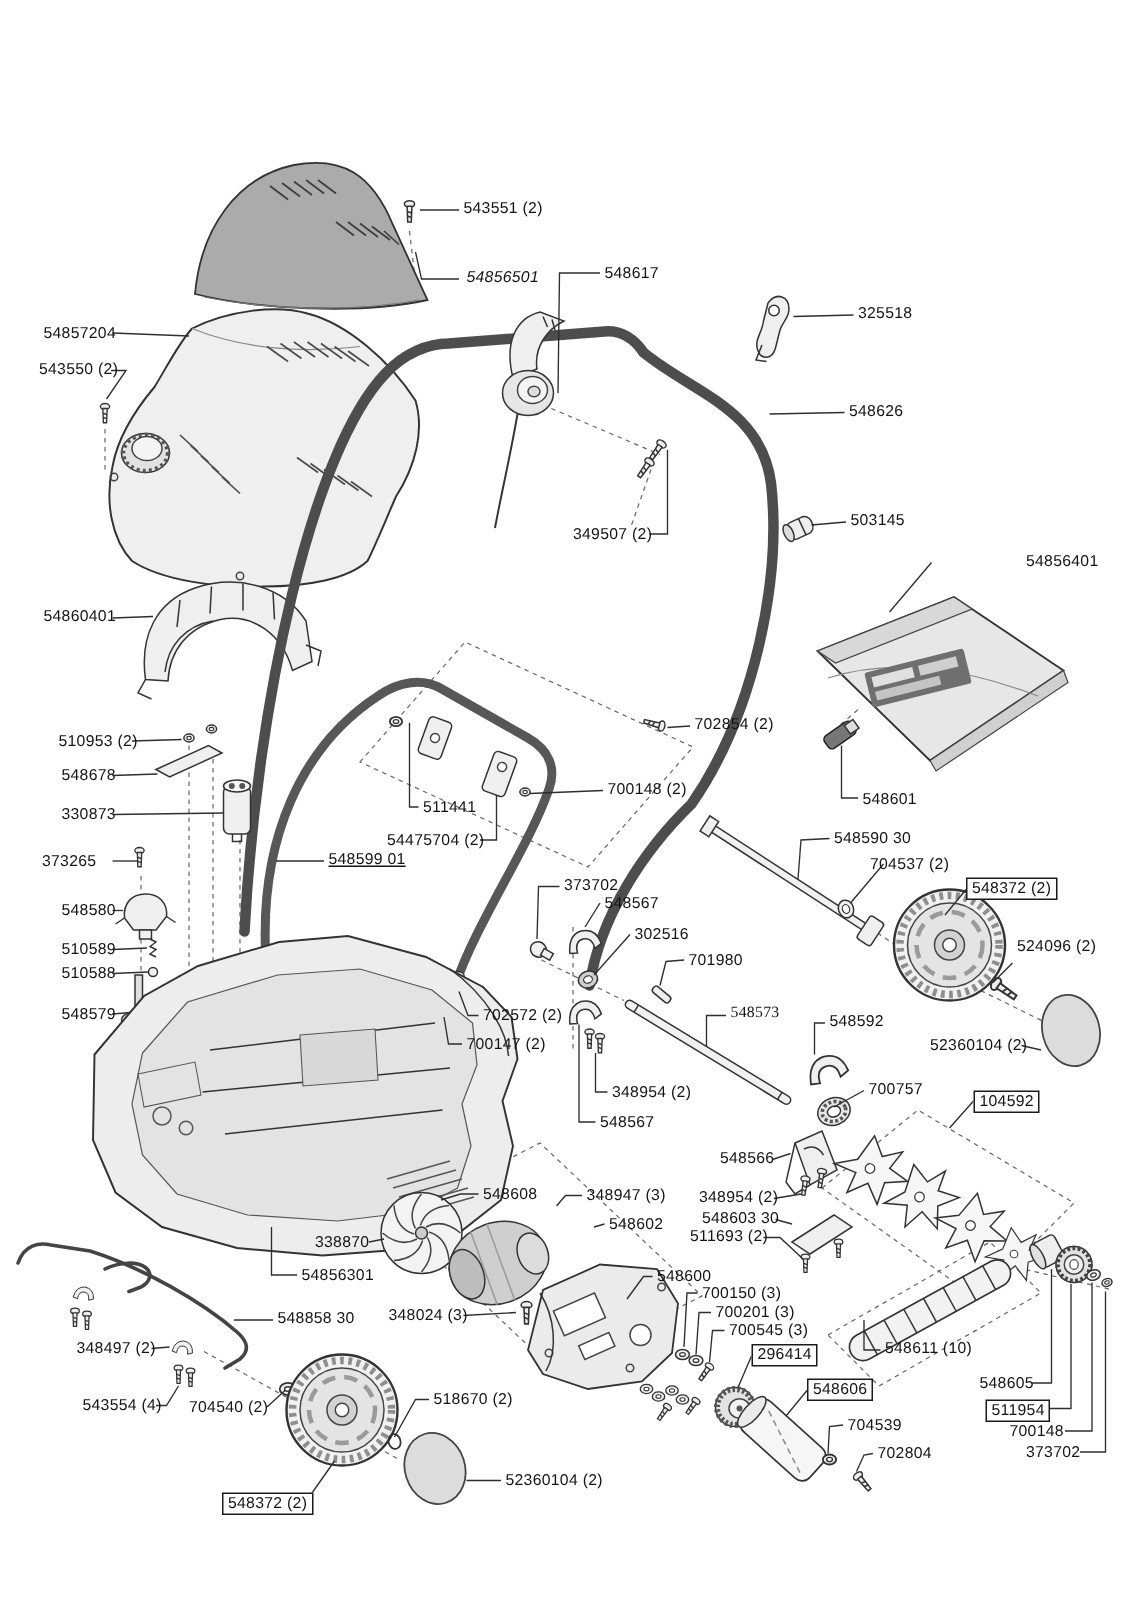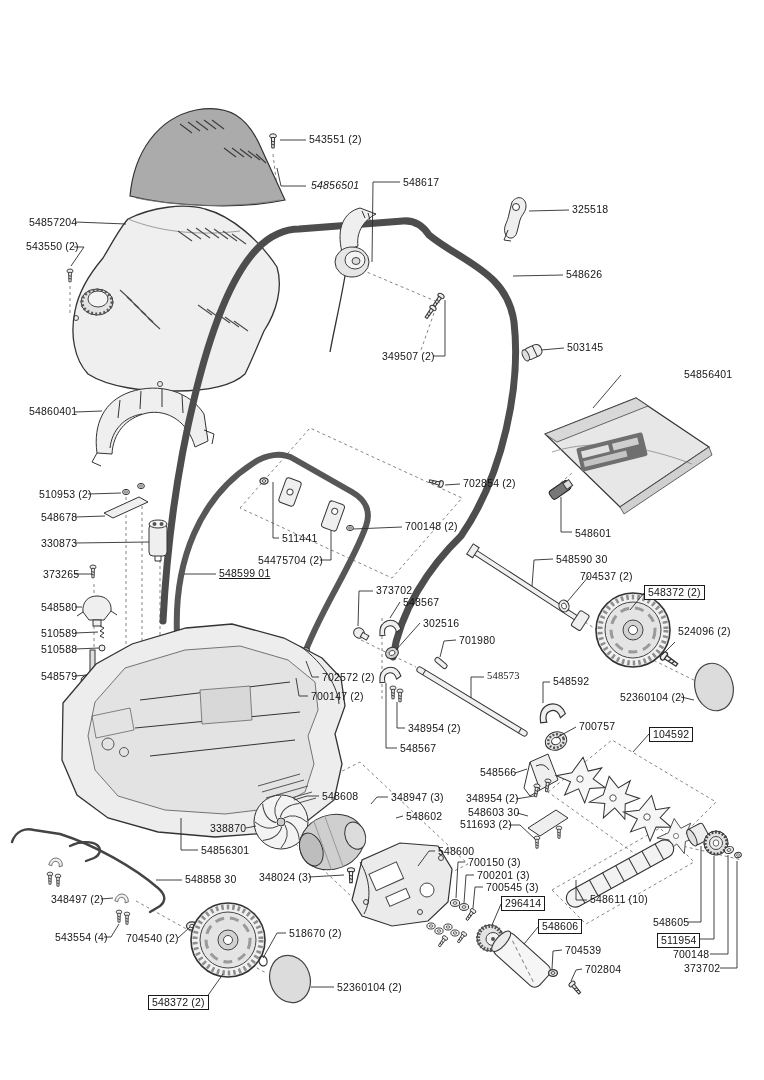--- a/index.html
+++ b/index.html
@@ -474,21 +474,21 @@
       <div class="lbl" style="left: 403px; top: 176px;">548617</div>
       <div class="lbl" style="left: 572px; top: 203px;">325518</div>
       <div class="lbl" style="left: 566px; top: 268px;">548626</div>
       <div class="lbl" style="left: 382px; top: 350px;">349507 (2)</div>
       <div class="lbl" style="left: 567px; top: 341px;">503145</div>
       <div class="lbl" style="left: 652px; top: 368px; margin-left: 32px;">54856401</div>
       <div class="lbl" style="left: 29px; top: 405px;">54860401</div>
       <div class="lbl" style="left: 39px; top: 488px;">510953 (2)</div>
       <div class="lbl" style="left: 41px; top: 511px;">548678</div>
       <div class="lbl" style="left: 41px; top: 537px;">330873</div>
-      <div class="lbl" style="left: 43px; top: 568px; text-align: center;">373265</div>
+      <div class="lbl" style="left: 28px; top: 568px; text-align: center;">373265</div>
       <div class="lbl" style="left: 41px; top: 601px;">548580</div>
       <div class="lbl" style="left: 41px; top: 627px;">510589</div>
       <div class="lbl" style="left: 41px; top: 643px;">510588</div>
       <div class="lbl" style="left: 41px; top: 670px;">548579</div>
       <div class="lbl" style="left: 219px; top: 567px; text-decoration: underline;">548599 01</div>
       <div class="lbl" style="left: 282px; top: 532px;">511441</div>
       <div class="lbl" style="left: 258px; top: 554px;">54475704 (2)</div>
       <div class="lbl" style="left: 463px; top: 477px;">702854 (2)</div>
       <div class="lbl" style="left: 405px; top: 520px;">700148 (2)</div>
       <div class="lbl" style="left: 376px; top: 584px;">373702</div>

